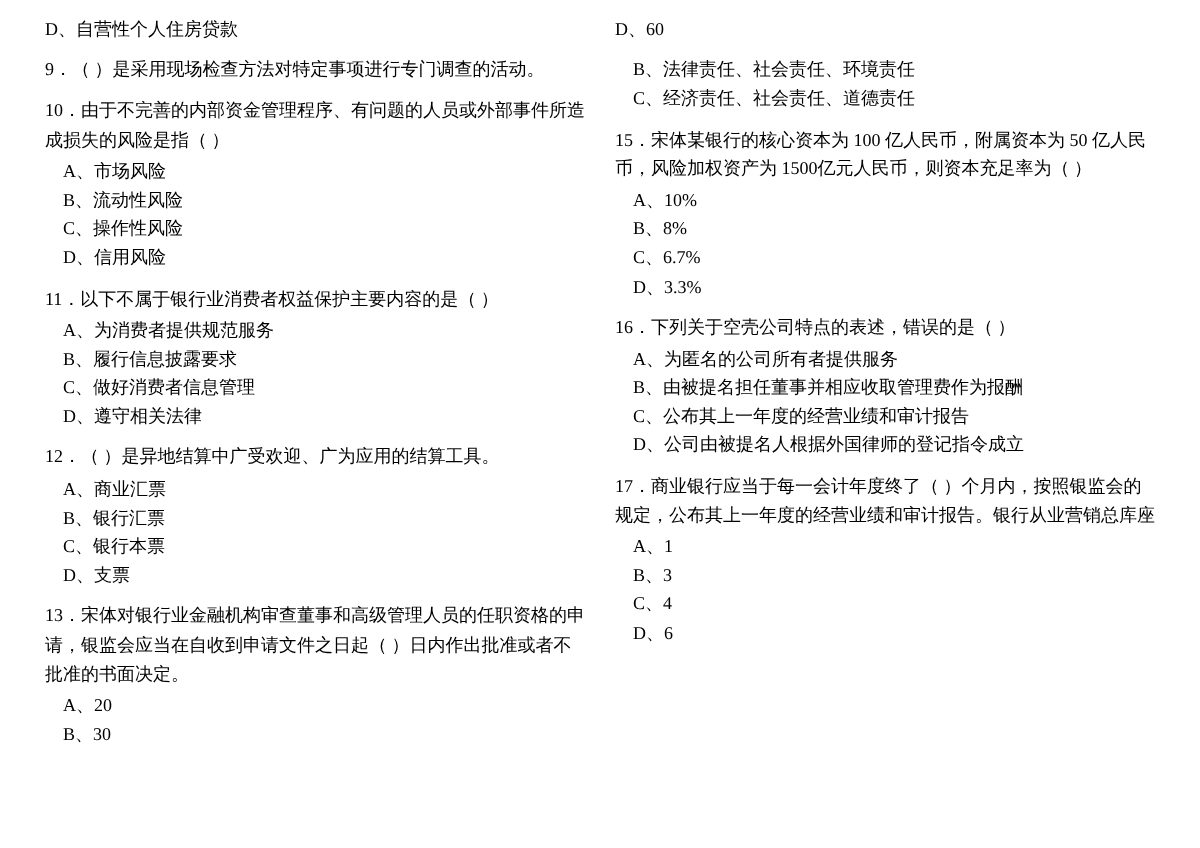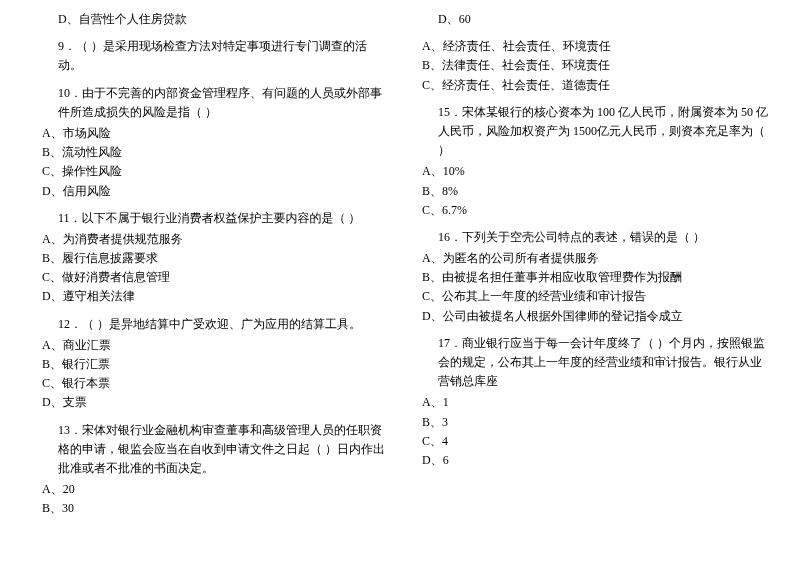--- a/index.html
+++ b/index.html
@@ -26,21 +26,20 @@
     .column-right {
       flex: 1;
     }
     .question-block {
       margin-bottom: 8px;
       line-height: 1.6;
     }
     .question-text {
       text-indent: 0;
       margin-bottom: 2px;
-      margin-left: 28px;
     }
     .options {
       padding-left: 12px;
     }
     .option-item {
       line-height: 1.6;
     }
   </style>
 </head>
 <body>
@@ -99,32 +98,32 @@
 
   <div class="column-right">
 
 
     <div class="question-block">
       <div class="question-text">D、60</div>
     </div>
 
     <div class="question-block">
       <div class="options">
-        <div class="option-item">A、经济责任、社会责任、环境责任</div>
         <div class="option-item">B、法律责任、社会责任、环境责任</div>
         <div class="option-item">C、经济责任、社会责任、道德责任</div>
       </div>
     </div>
 
     <div class="question-block">
       <div class="question-text">15．宋体某银行的核心资本为 100 亿人民币，附属资本为 50 亿人民币，风险加权资产为 1500亿元人民币，则资本充足率为（    ）</div>
       <div class="options">
         <div class="option-item">A、10%</div>
         <div class="option-item">B、8%</div>
         <div class="option-item">C、6.7%</div>
+        <div class="option-item">D、3.3%</div>
       </div>
     </div>
 
     <div class="question-block">
       <div class="question-text">16．下列关于空壳公司特点的表述，错误的是（    ）</div>
       <div class="options">
         <div class="option-item">A、为匿名的公司所有者提供服务</div>
         <div class="option-item">B、由被提名担任董事并相应收取管理费作为报酬</div>
         <div class="option-item">C、公布其上一年度的经营业绩和审计报告</div>
         <div class="option-item">D、公司由被提名人根据外国律师的登记指令成立</div>

